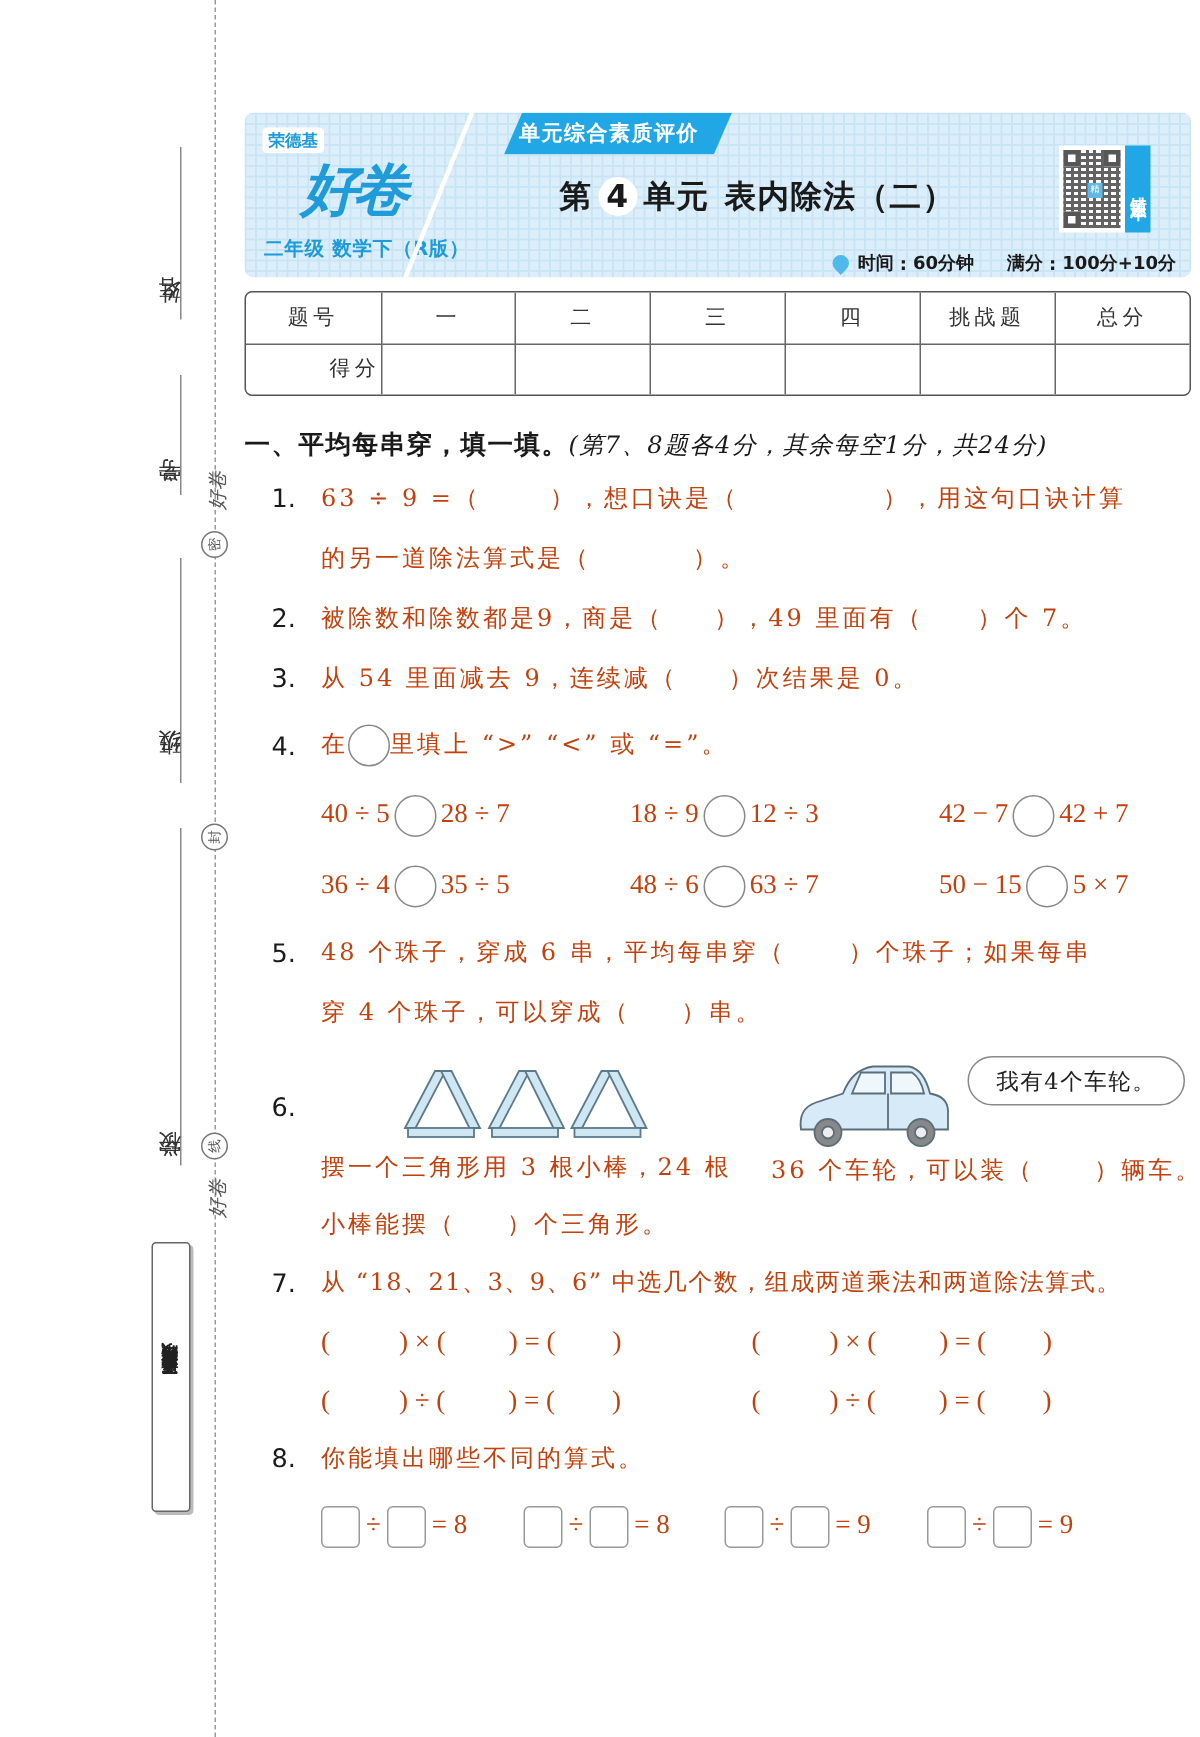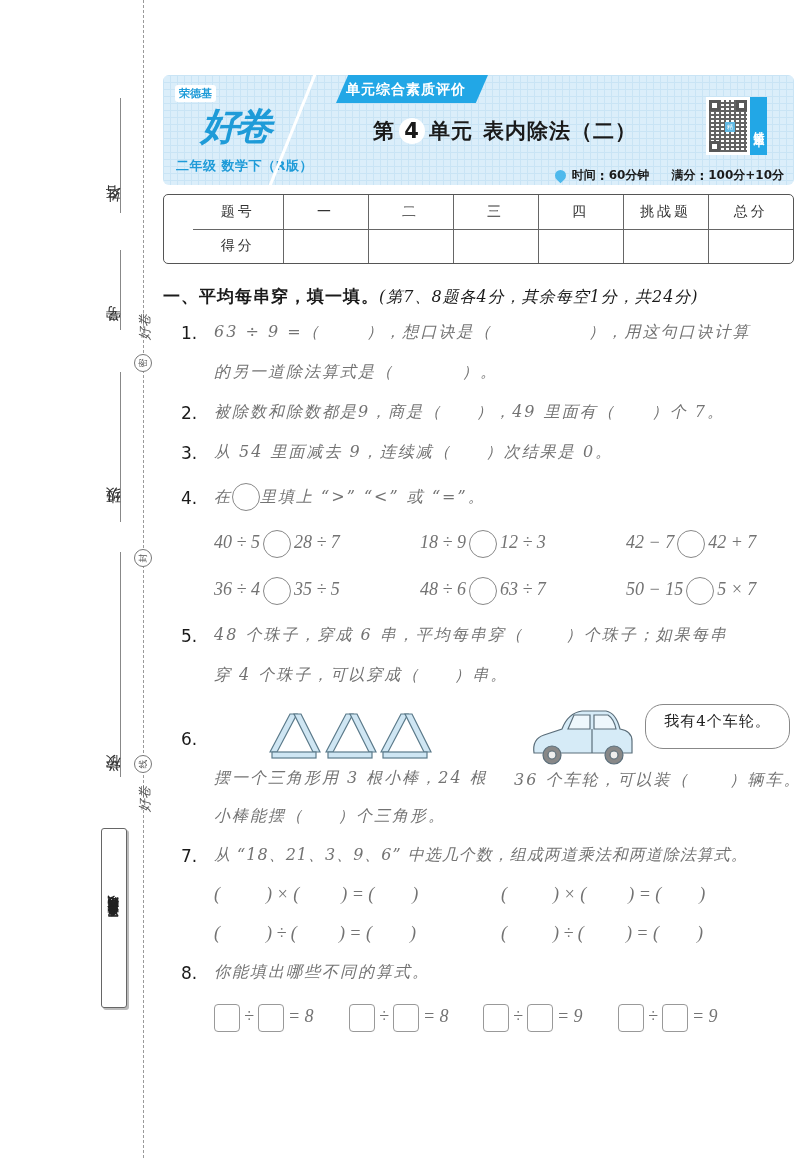--- a/index.html
+++ b/index.html
@@ -33,43 +33,43 @@
   .meta .gap { width: 14px; }
   .qr { position: absolute; left: 543px; top: 22px; width: 44px; height: 58px; background: #fff; padding: 3px; }
   .qr-grid { width: 100%; height: 100%;
     background-image: repeating-linear-gradient(90deg, #222 0 2px, transparent 2px 5px), repeating-linear-gradient(0deg, #222 0 2px, transparent 2px 4px);
     opacity: 0.7; position: relative; }
   .qr-corner { position: absolute; width: 11px; height: 11px; border: 3px solid #111; background: #fff; }
   .qr-mark { position: absolute; left: 16px; top: 22px; width: 10px; height: 10px; background: #1e9bd8; color: #fff; font-size: 6px; text-align: center; line-height: 10px; }
   .qr-tag { position: absolute; left: 587px; top: 22px; width: 17px; height: 58px; background: #22a7e6; color: #fff; font-size: 11px; font-weight: bold; writing-mode: vertical-rl; text-align: center; line-height: 17px; letter-spacing: 2px; font-family: "DejaVu Sans", sans-serif; }
 
   
-  .score-table { position: absolute; left: 163px; top: 194px; width: 631px; height: 70px; border: 1.5px solid #555; border-radius: 5px; border-collapse: separate; border-spacing: 0; overflow: hidden; padding-left: 29px; }
+  .score-table { position: absolute; left: 163px; top: 194px; width: 631px; height: 70px; border: 1.5px solid #555; border-radius: 5px; border-collapse: separate; border-spacing: 0; overflow: hidden; }
   .score-table table { width: 100%; height: 100%; border-collapse: collapse; table-layout: fixed; }
   .score-table td { border: 1px solid #666; text-align: center; font-size: 14px; color: #333; font-family: "DejaVu Sans", sans-serif; letter-spacing: 3px; }
   .score-table tr:first-child td { border-top: none; }
-  .score-table tr:last-child td { border-bottom: none; }
+  .score-table tr:last-child td { border-bottom: none; text-align: right; }
   .score-table td:first-child { border-left: none; width: 90px; }
   .score-table td:last-child { border-right: none; }
 
   
   .section-title { position: absolute; left: 163px; top: 285px; font-size: 17px; white-space: nowrap; color: #1a1a1a; }
   .section-title b { font-family: "DejaVu Sans", sans-serif; font-weight: bold; letter-spacing: 1px; }
   .section-title .note { font-family: "DejaVu Serif", serif; font-size: 16px; letter-spacing: 1px; font-style: italic; }
 
-  .line { position: absolute; font-size: 16px; white-space: nowrap; color: #737373; letter-spacing: 2px; font-style: italic; }
+  .line { position: absolute; font-size: 16px; white-space: nowrap; color: #c2410c; letter-spacing: 2px; }
   .qnum { position: absolute; left: 181px; font-family: "DejaVu Sans", sans-serif; font-size: 17px; color: #1a1a1a; }
   .blank { display: inline-block; }
   .circle { display: inline-block; width: 28px; height: 28px; border: 1.3px solid #888; border-radius: 50%; vertical-align: middle; margin: 0 3px; }
   .math { letter-spacing: 0; font-family: "Liberation Serif", serif; font-size: 18px; }
   .sq { display: inline-block; width: 26px; height: 28px; border: 1.3px solid #999; border-radius: 4px; vertical-align: middle; margin: 0 4px; }
 
   .tri-wrap { position: absolute; left: 266px; top: 712px; }
   .car-wrap { position: absolute; left: 528px; top: 705px; }
-  .bubble { position: absolute; left: 645px; top: 704px; width: 145px; height: 45px; border: 1.3px solid #888; border-radius: 18px; background: #fff; font-size: 15px; text-align: center; line-height: 32px; color: #222; letter-spacing: 1px; }
+  .bubble { position: absolute; left: 645px; top: 704px; width: 145px; height: 33px; border: 1.3px solid #888; border-radius: 18px; background: #fff; font-size: 15px; text-align: center; line-height: 32px; color: #222; letter-spacing: 1px; }
 </style>
 </head>
 <body>
 
 <div class="binding-dash"></div>
 <div class="bind-line" style="top:98px;height:115px"></div>
 <div class="vlabel" style="top:210px">姓名</div>
 <div class="bind-line" style="top:250px;height:80px"></div>
 <div class="vlabel" style="top:330px">学号</div>
 <div class="bind-line" style="top:372px;height:150px"></div>

